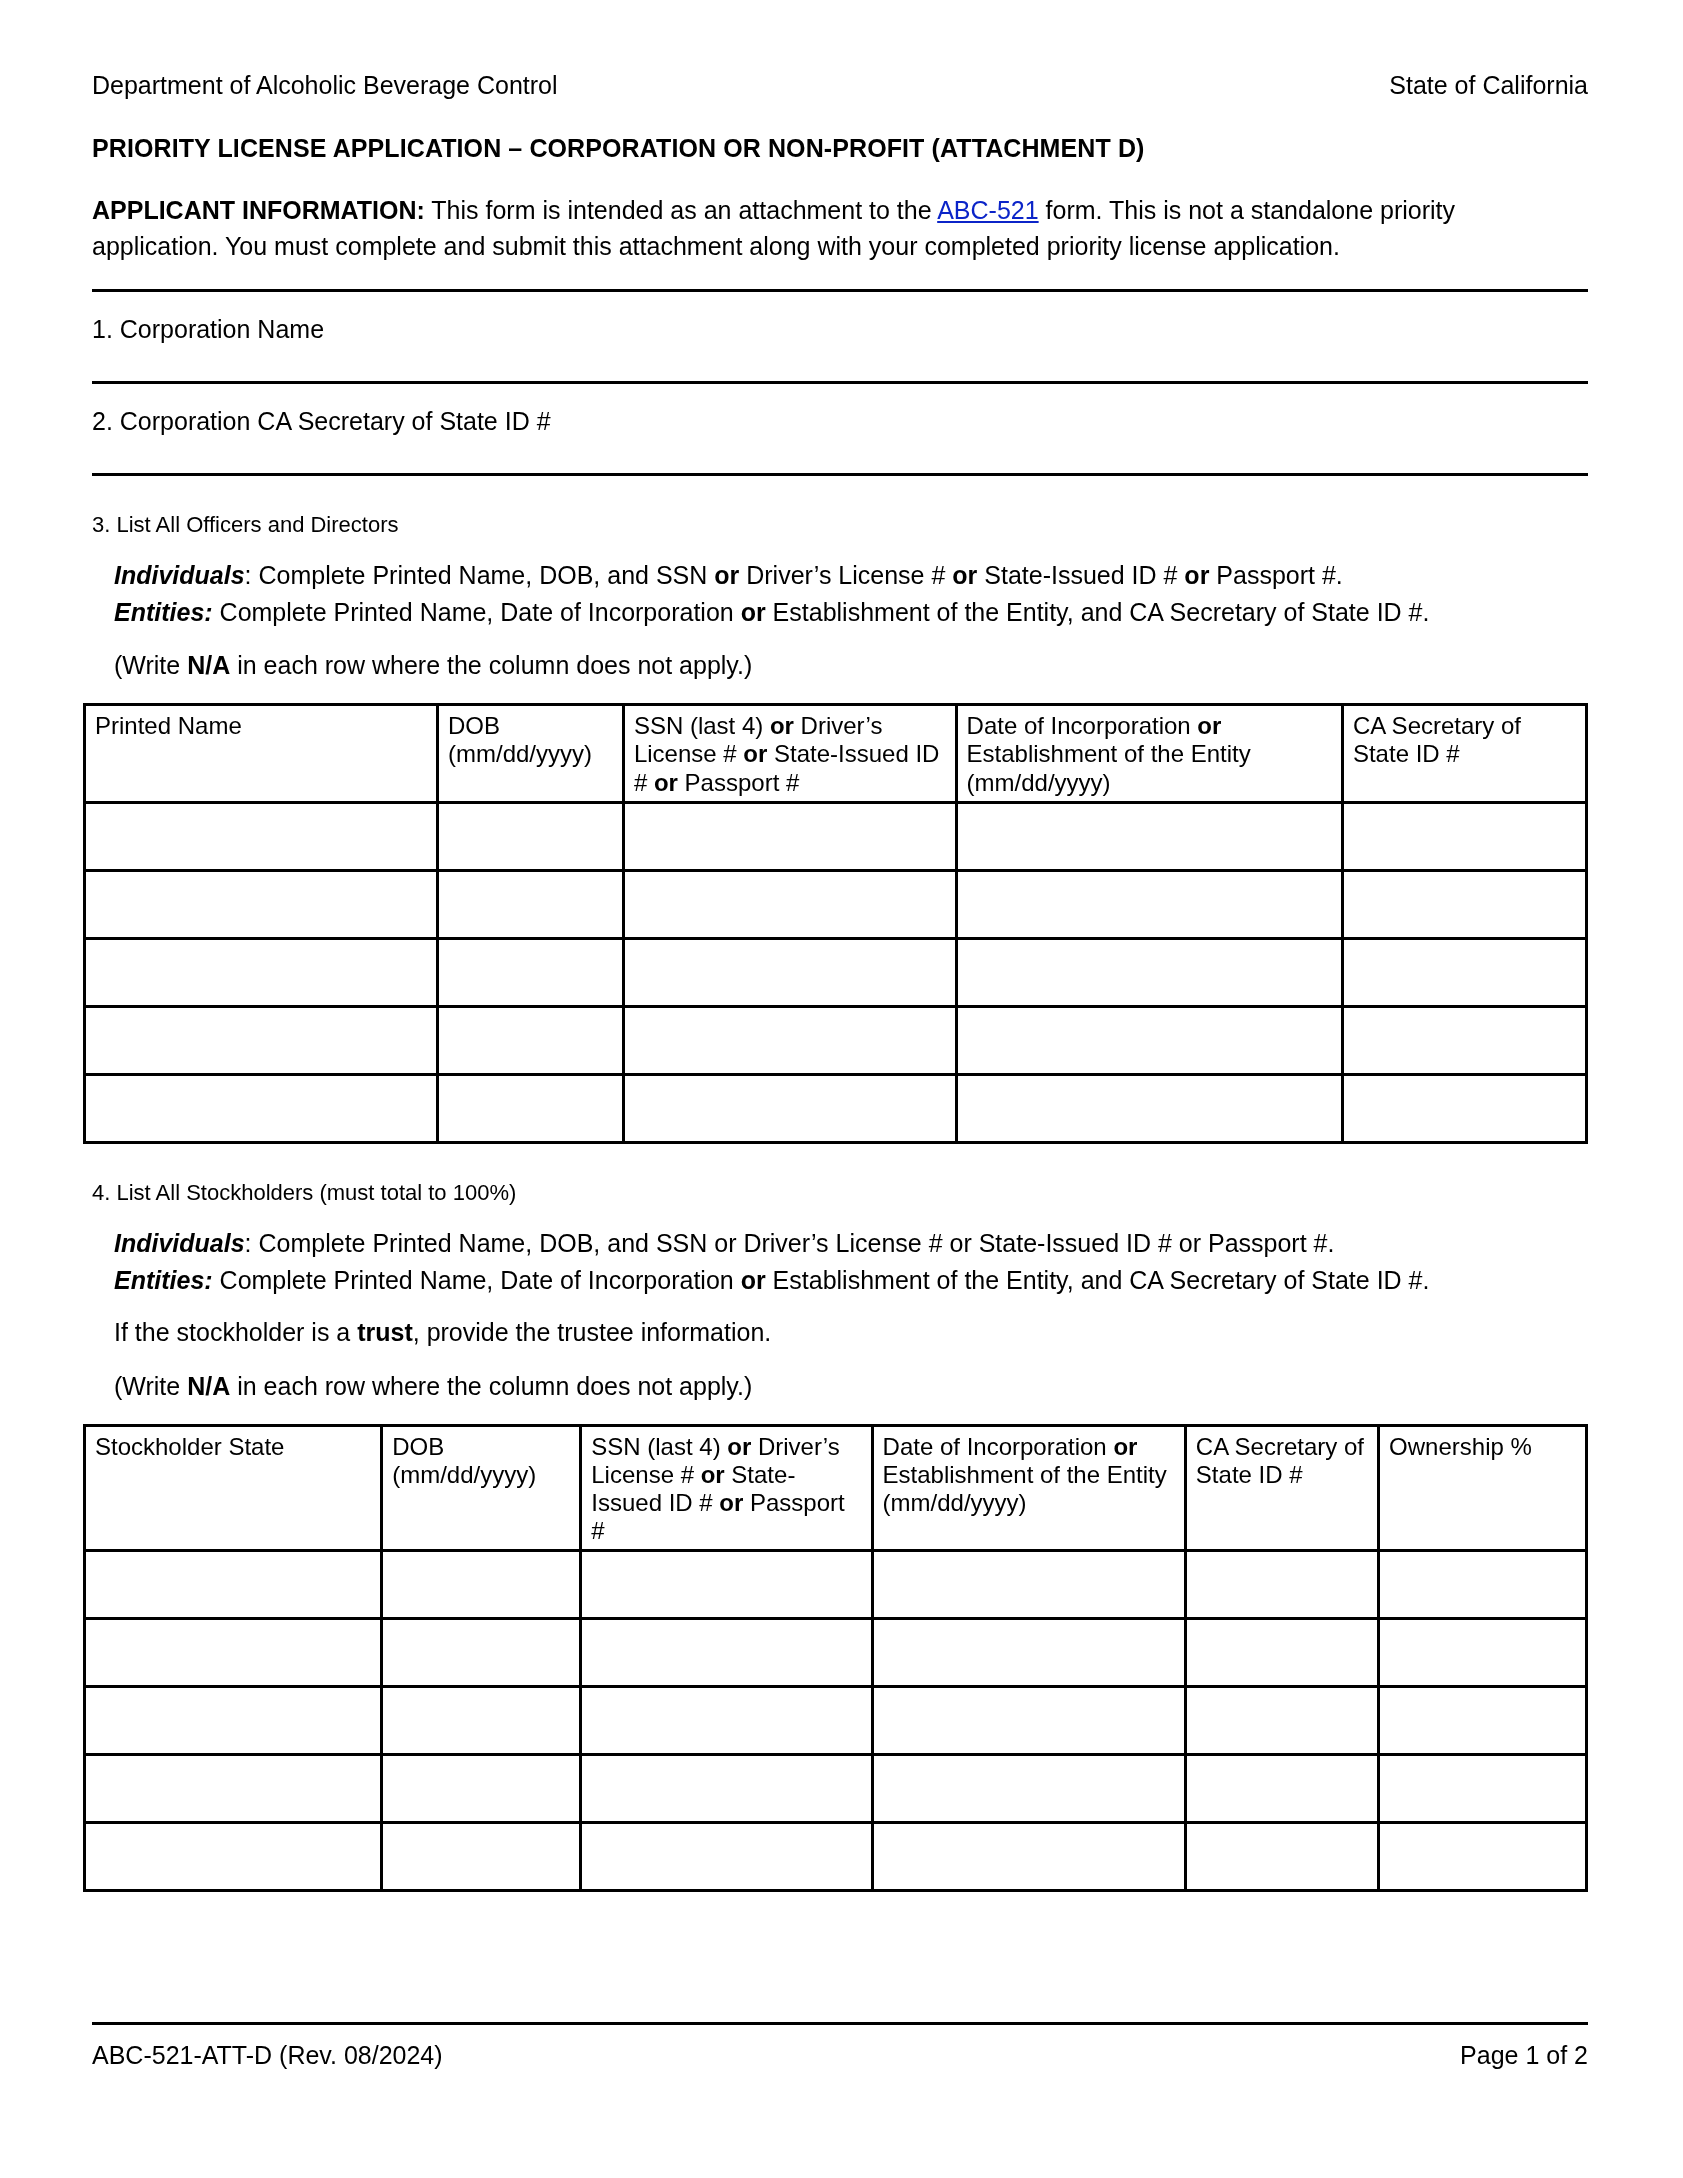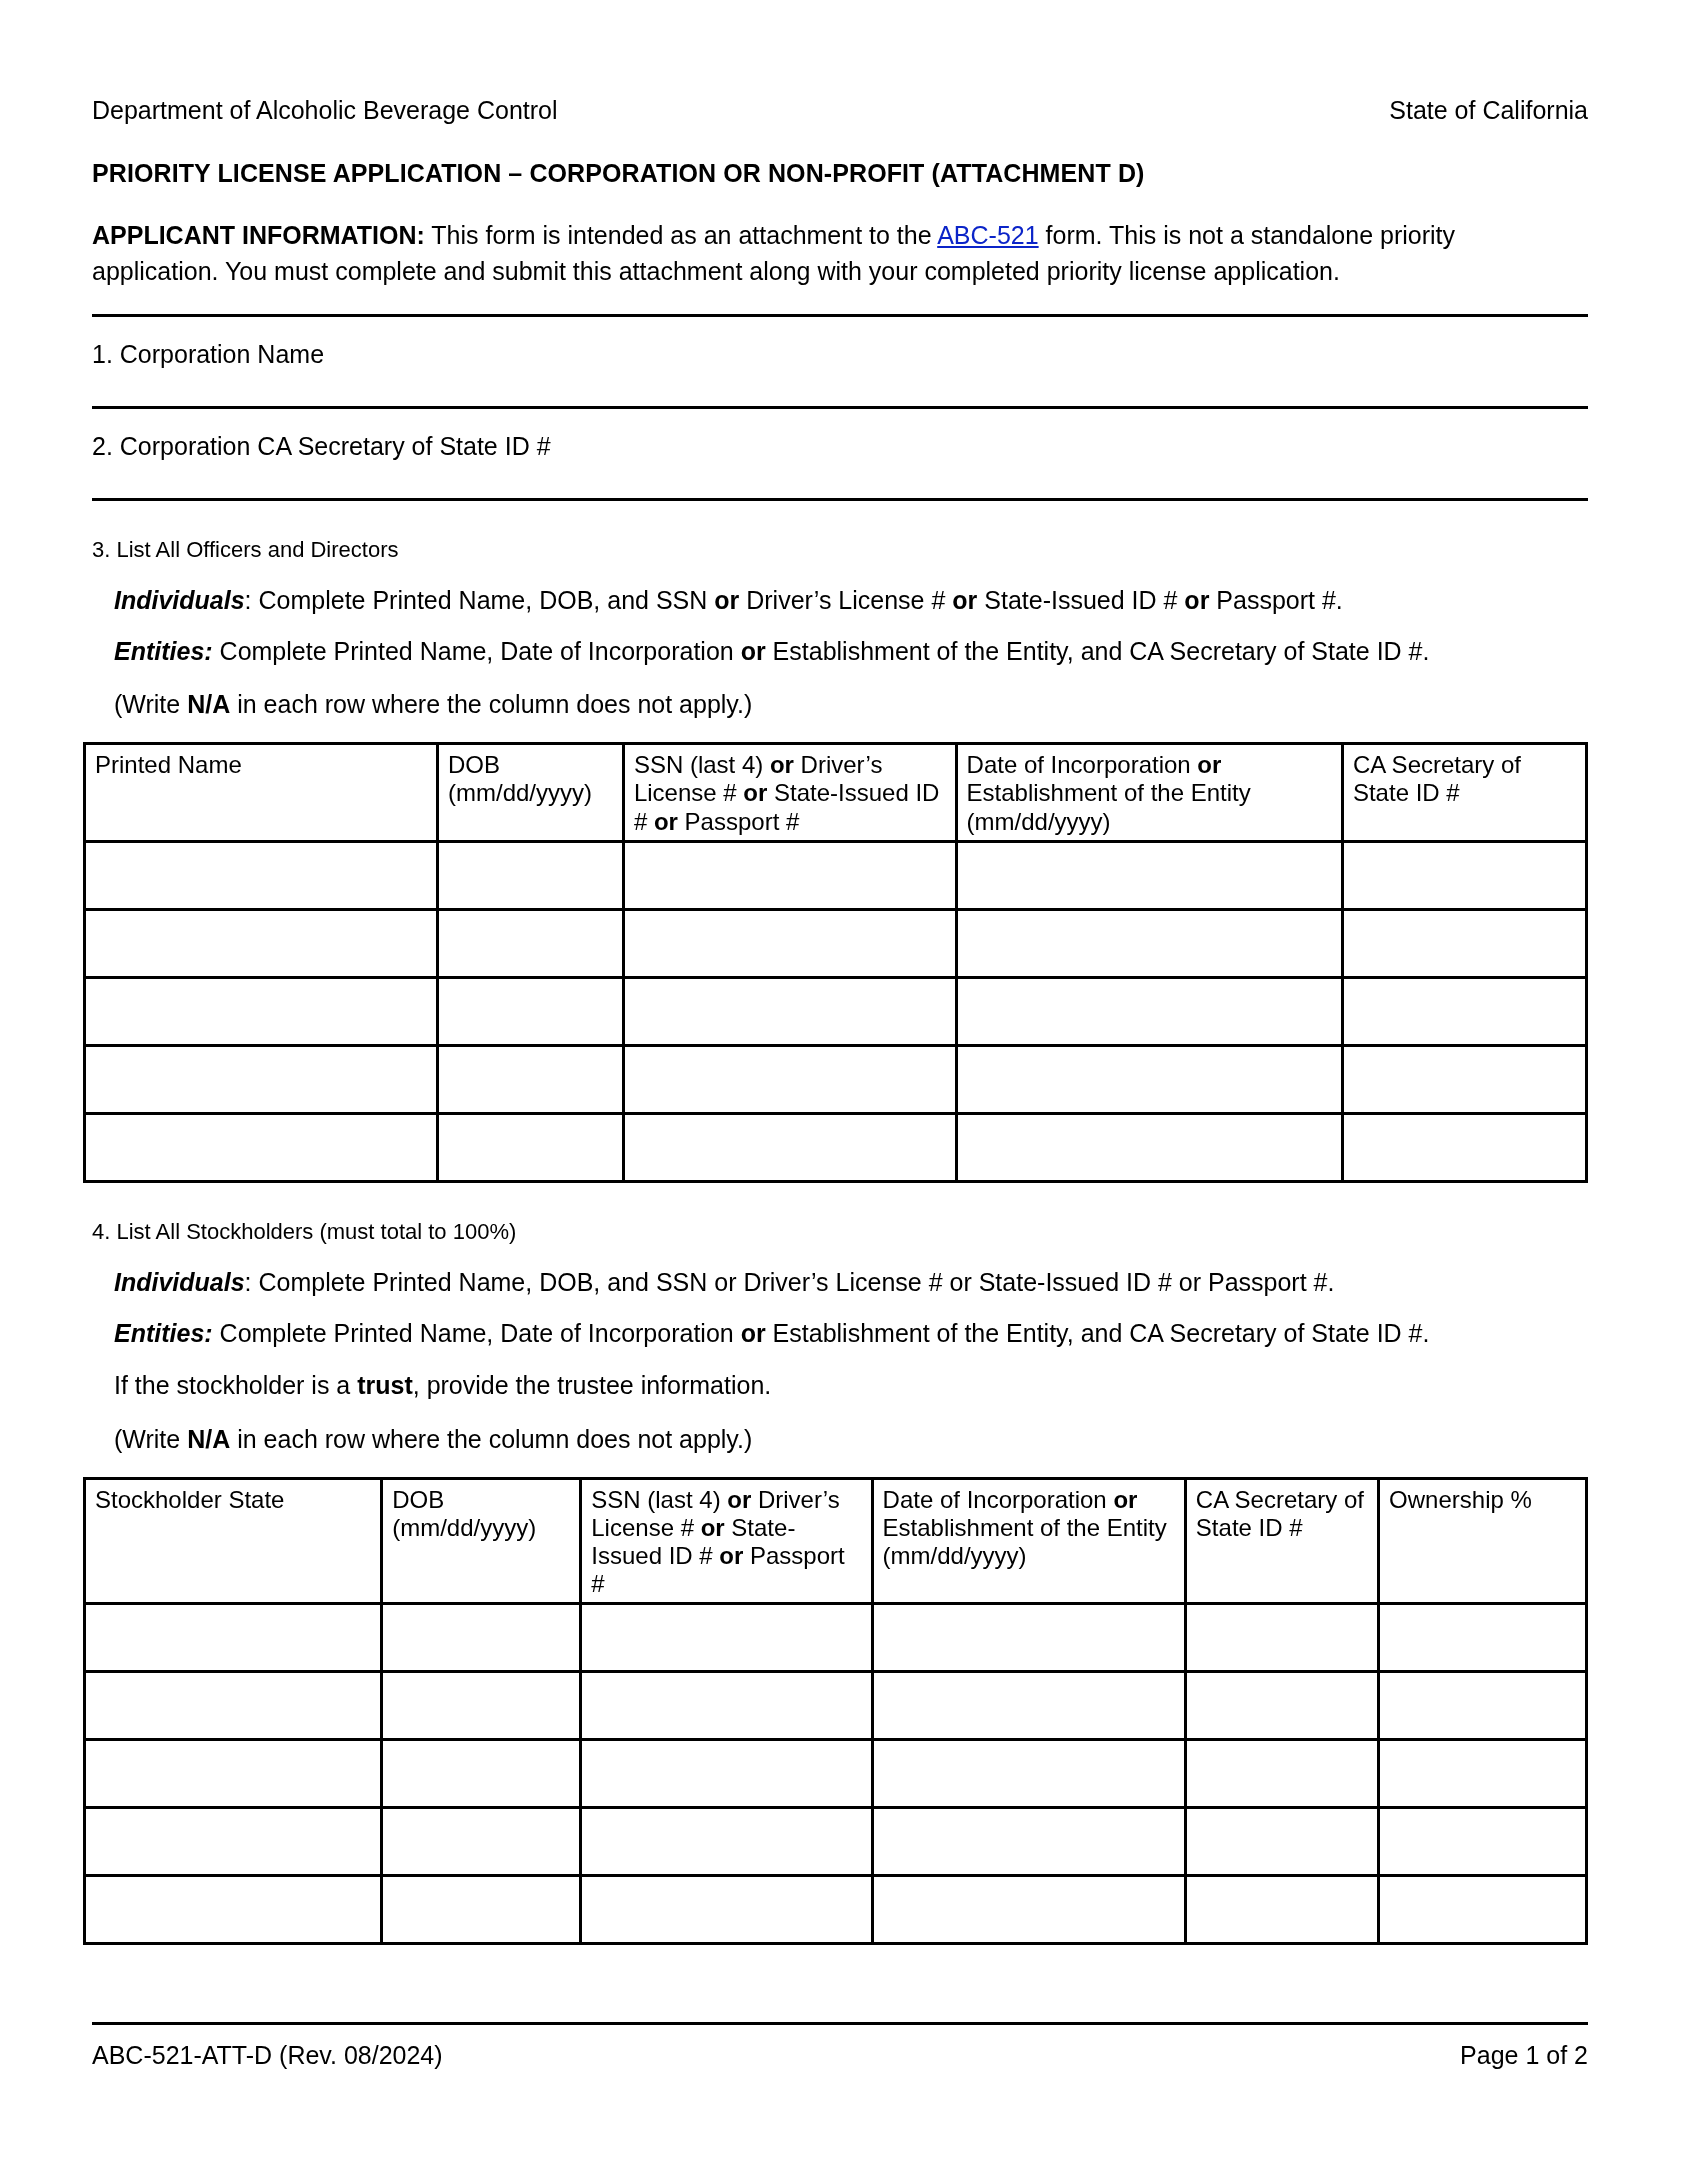--- a/index.html
+++ b/index.html
@@ -29,21 +29,21 @@
     width: 1496px;
   }
 
   
   .agency-row {
     display: flex;
     justify-content: space-between;
     align-items: flex-start;
     font-size: 25px;
     line-height: 1.2;
-    padding-top: 95px;
+    padding-top: 70px;
   }
   .agency-left { white-space: nowrap; }
   .agency-right { white-space: nowrap; }
 
   .doc-title {
     font-size: 25px;
     font-weight: bold;
     letter-spacing: 0.1px;
     margin-top: 34px;
     white-space: nowrap;
@@ -87,21 +87,21 @@
   .section-body {
     margin-left: 22px;
     font-size: 25px;
     line-height: 1.0;
   }
   .instr-line {
     font-size: 25px;
     line-height: 1.22;
     margin-top: 22px;
   }
-  .instr-line.tight { margin-top: 20px; }
+  .instr-line.tight { margin-top: 6px; }
   .instr-line i { font-style: italic; font-weight: bold; }
   .instr-line b { font-weight: bold; }
   .na-note {
     font-size: 25px;
     margin-top: 26px;
   }
   .na-note b { font-weight: bold; }
 
   
   table.form-table {

